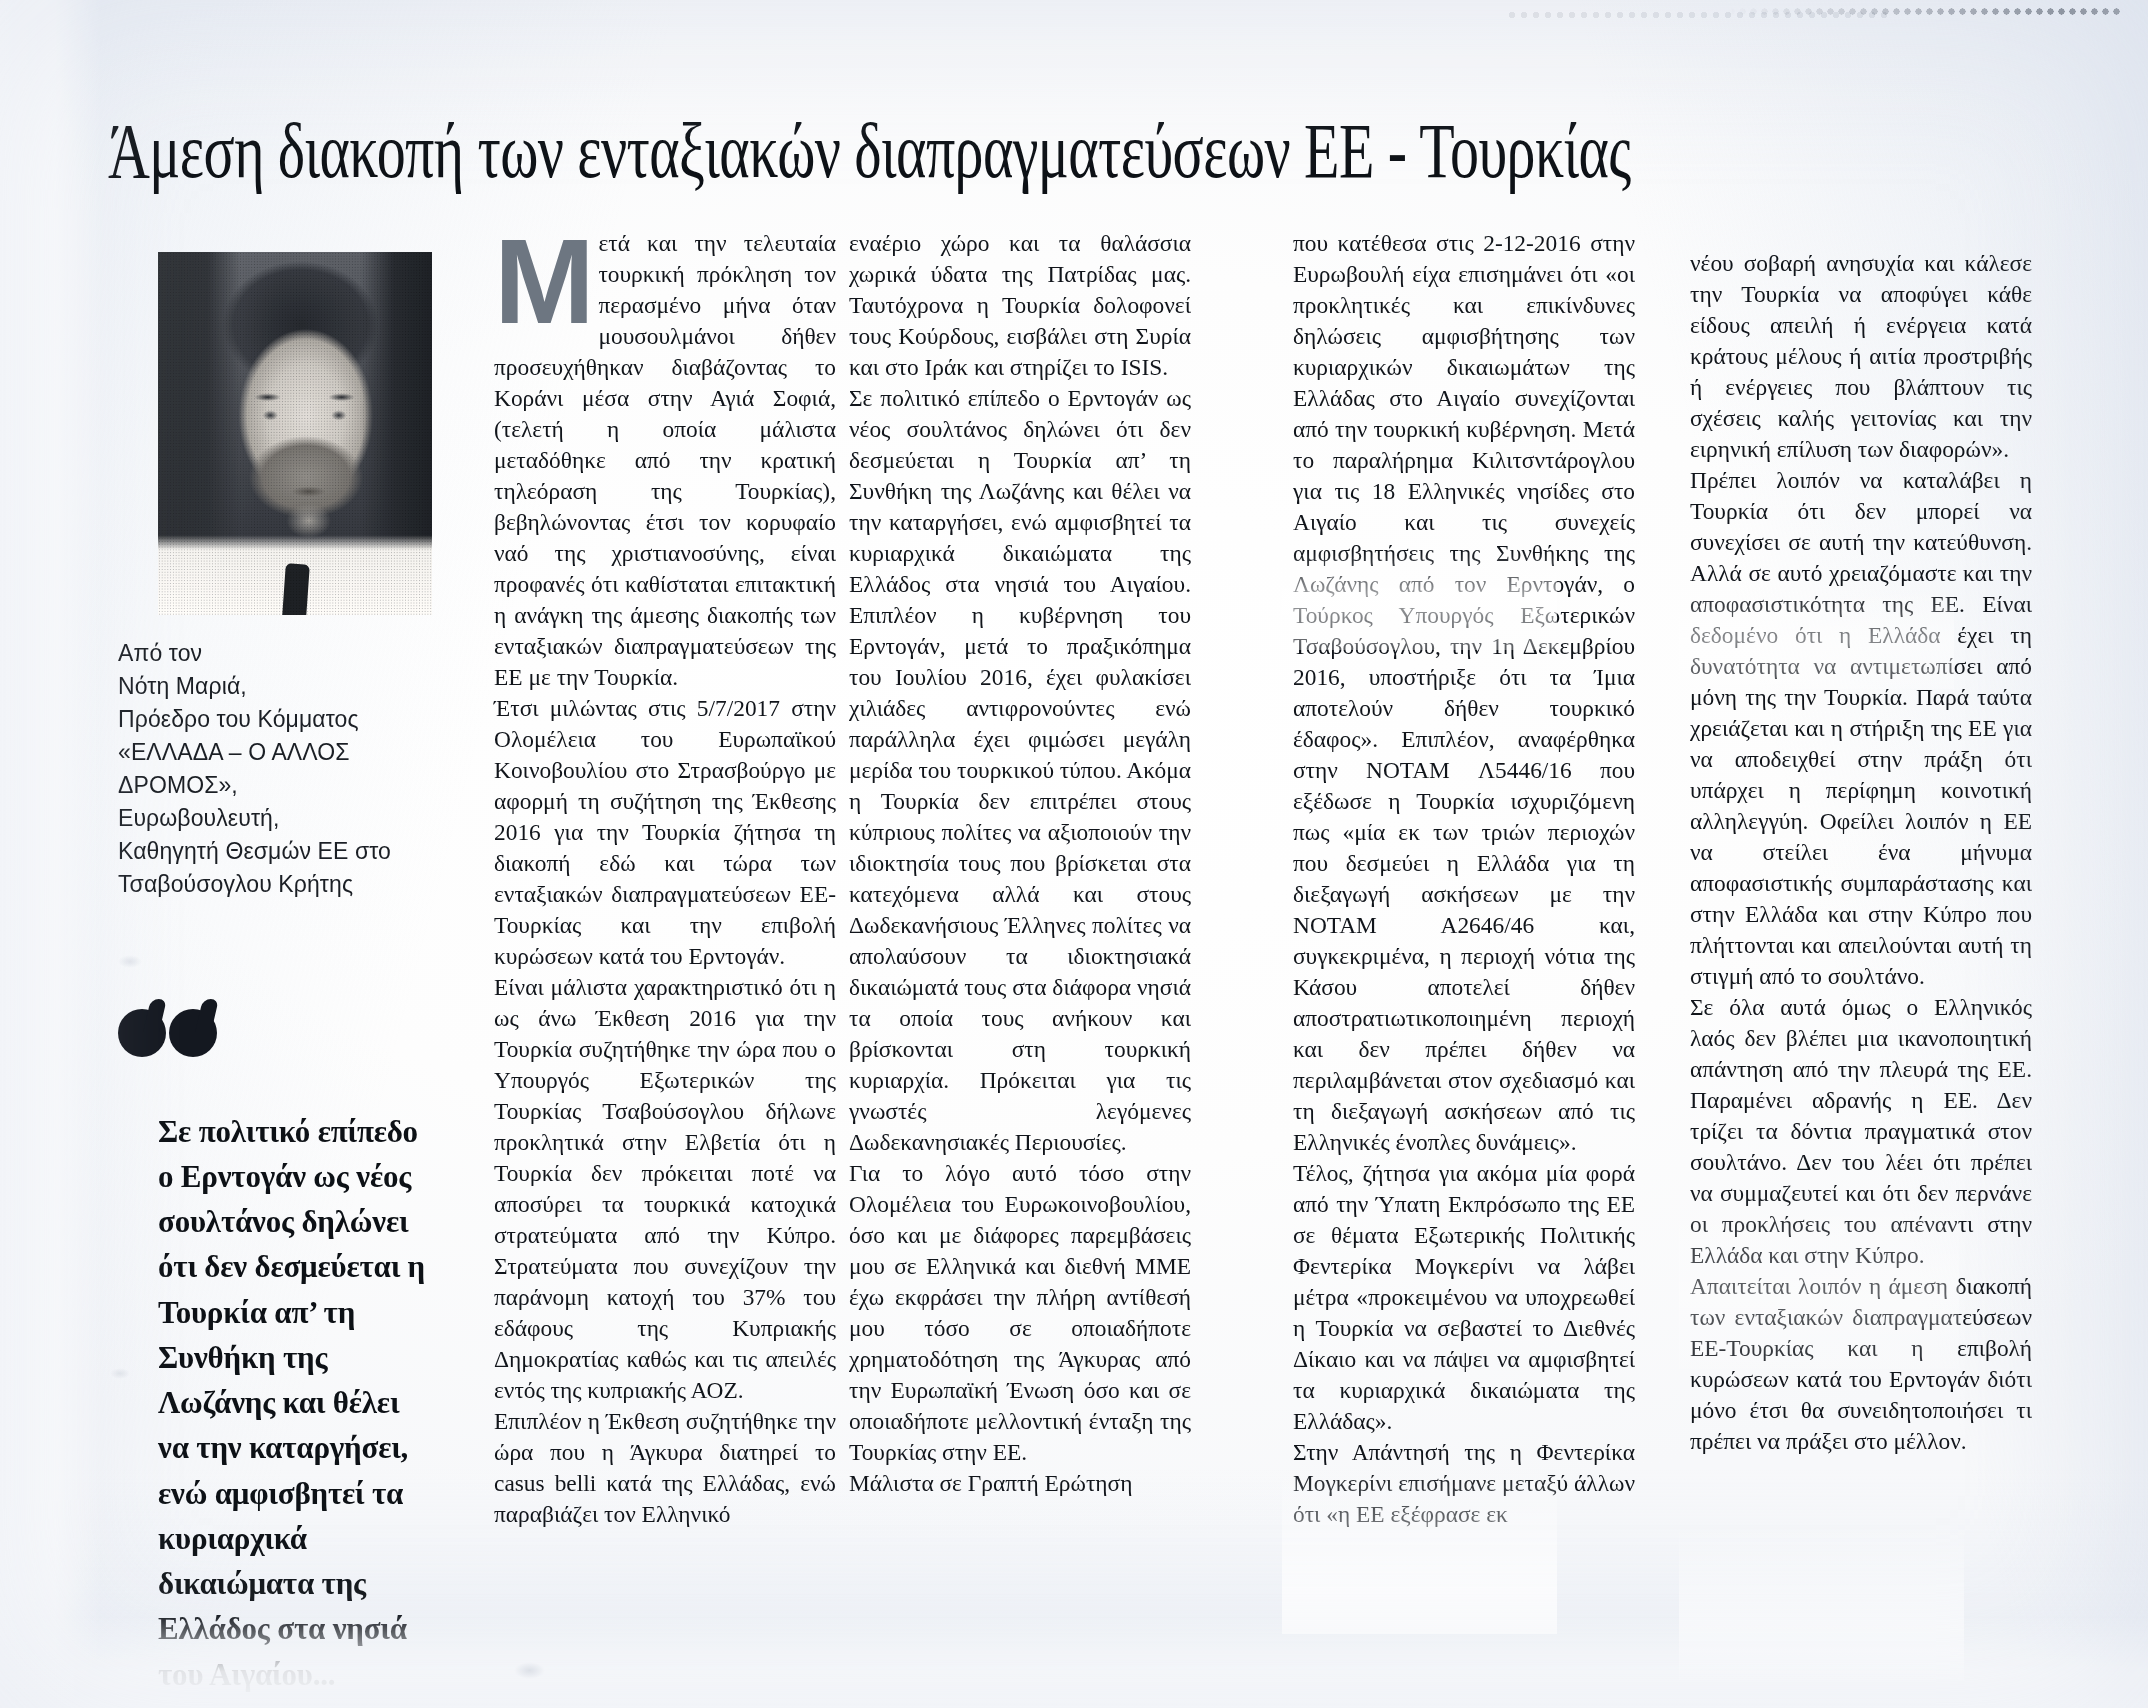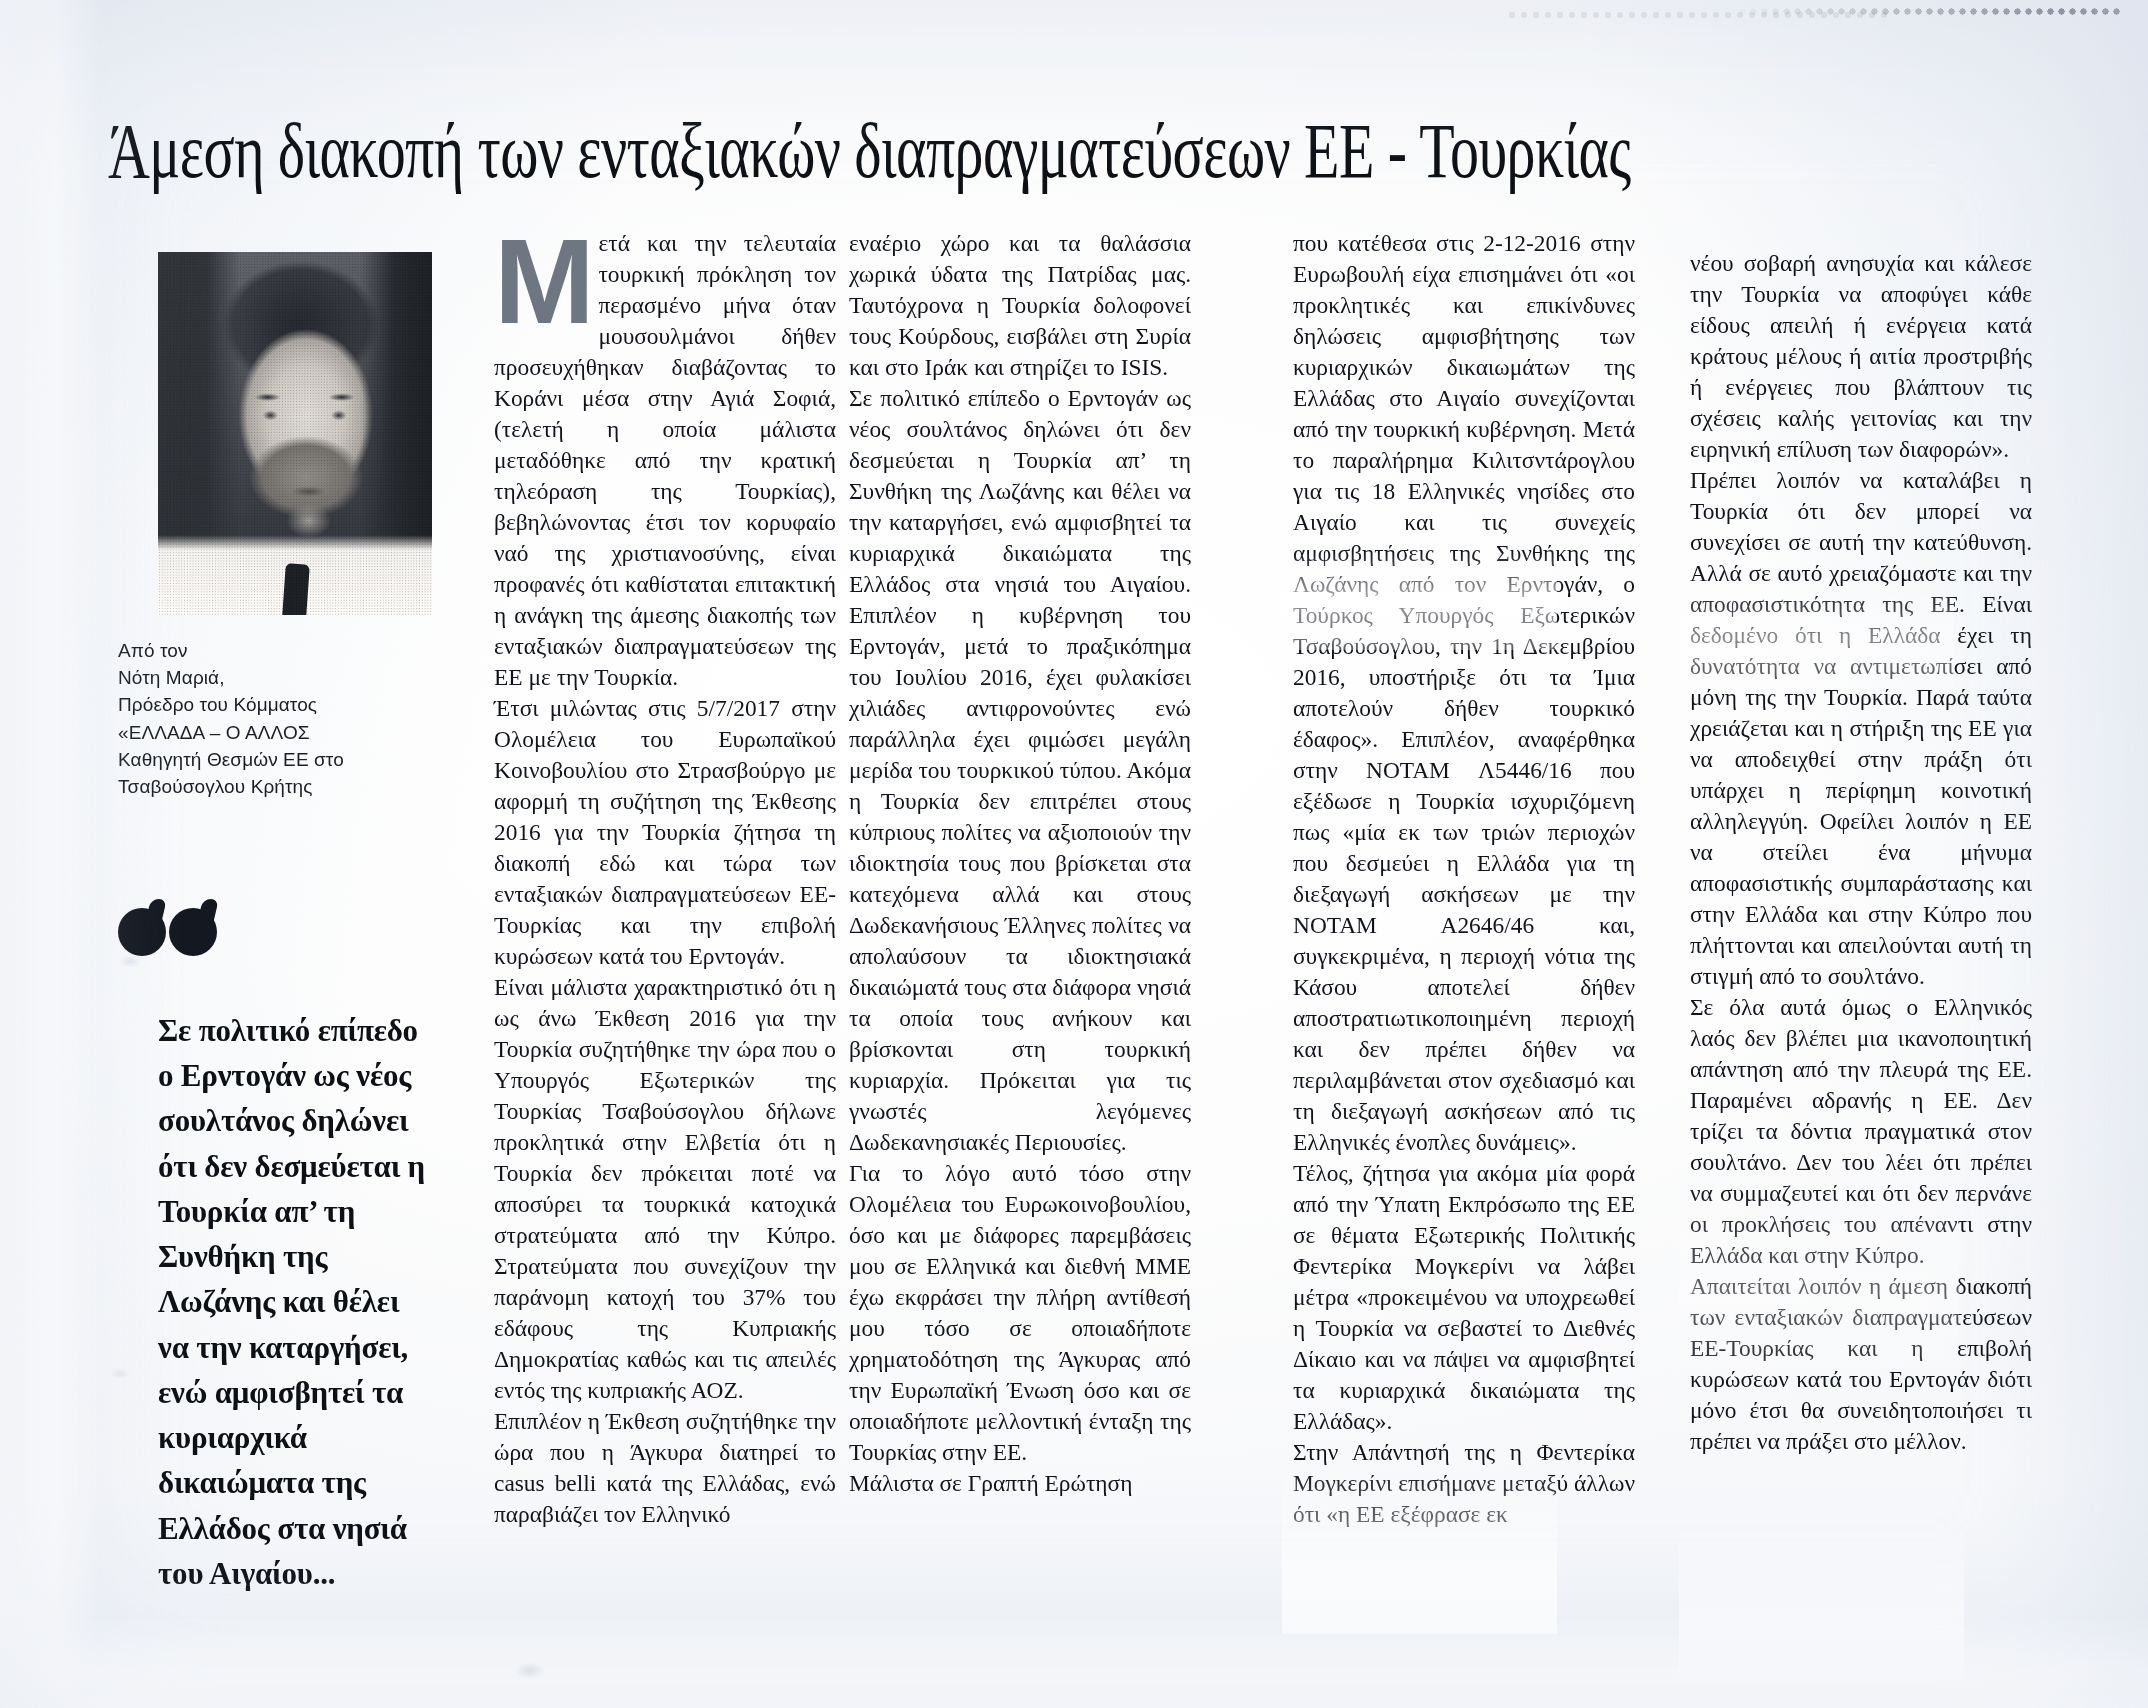--- a/index.html
+++ b/index.html
@@ -128,21 +128,21 @@
     background-size:2.8px 2.8px;
     mix-blend-mode:multiply;
   }
   #p-fade{
     background:linear-gradient(95deg, rgba(255,255,255,.08) 0%, rgba(255,255,255,0) 40%);
   }
 
   #byline{
     margin-top:22px;
     font-family:"Liberation Sans", sans-serif;
-    font-size:19px;
+    font-size:23px;
     line-height:1.44;
     color:#1b1f25;
     letter-spacing:0.1px;
   }
   #byline .b-name{font-weight:400;}
 
   
   #quote-mark{
     margin-top:107px;
     width:110px;height:61px;position:relative;
@@ -268,20 +268,21 @@
       <div class="p-layer" id="p-tie"></div>
       <div class="p-layer" id="p-halftone"></div>
       <div class="p-layer" id="p-fade"></div>
     </figure>
 
     <div id="byline">
       <div>Από τον</div>
       <div class="b-name">Νότη Μαριά,</div>
       <div>Πρόεδρο του Κόμματος</div>
       <div>«ΕΛΛΑΔΑ – Ο ΑΛΛΟΣ</div>
+      <div>ΔΡΟΜΟΣ», Ευρωβουλευτή,</div>
       <div>Καθηγητή Θεσμών ΕΕ στο</div>
       <div>Τσαβούσογλου Κρήτης</div>
     </div>
 
     <div id="quote-mark">
       <span id="qm-a"></span>
         <span id="qm-b"></span>
       <i id="qm-ta"></i>
         <i id="qm-tb"></i>
     </div>

